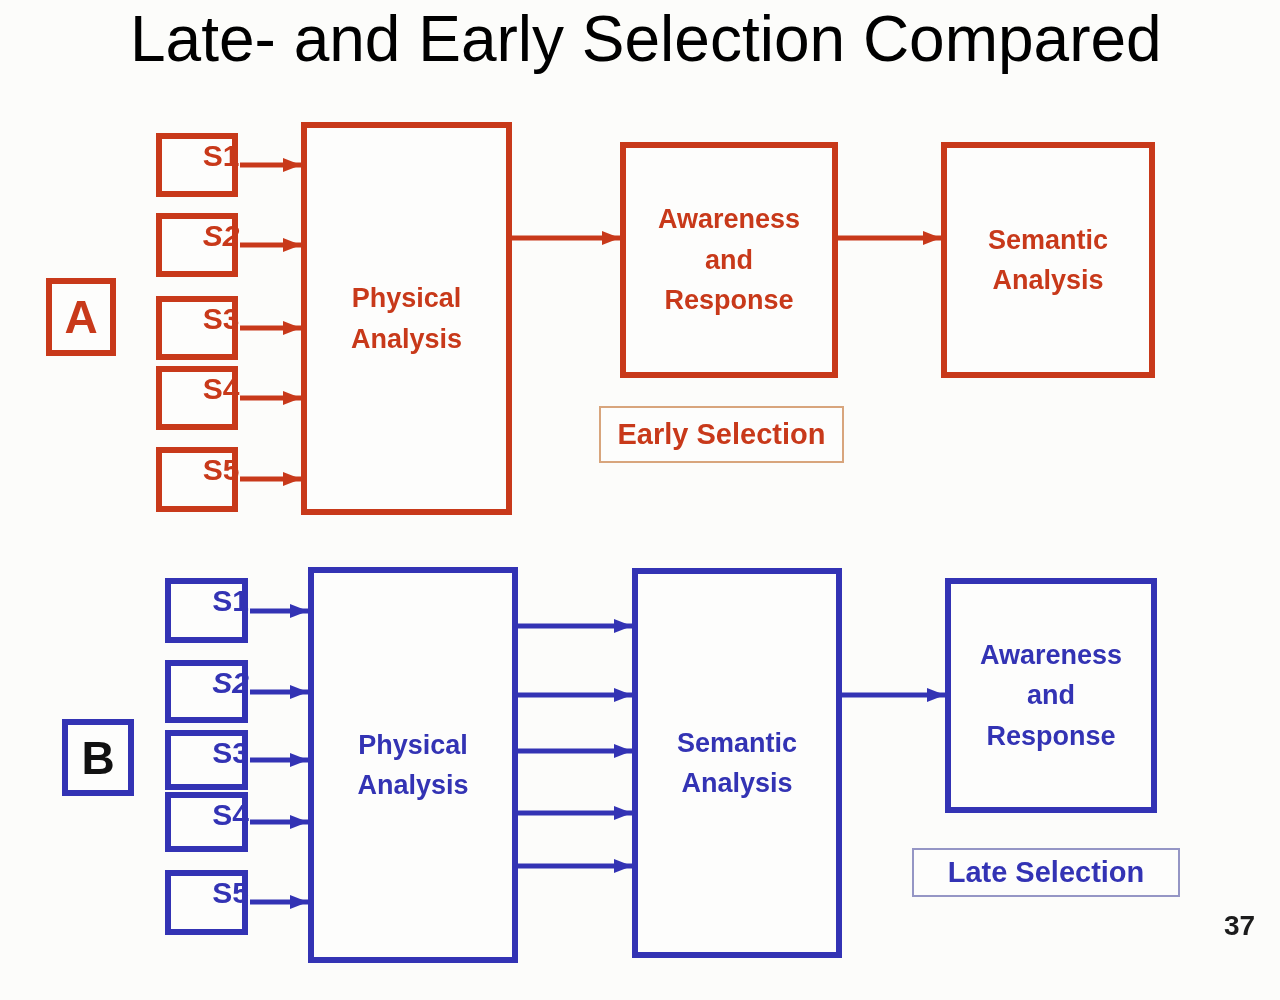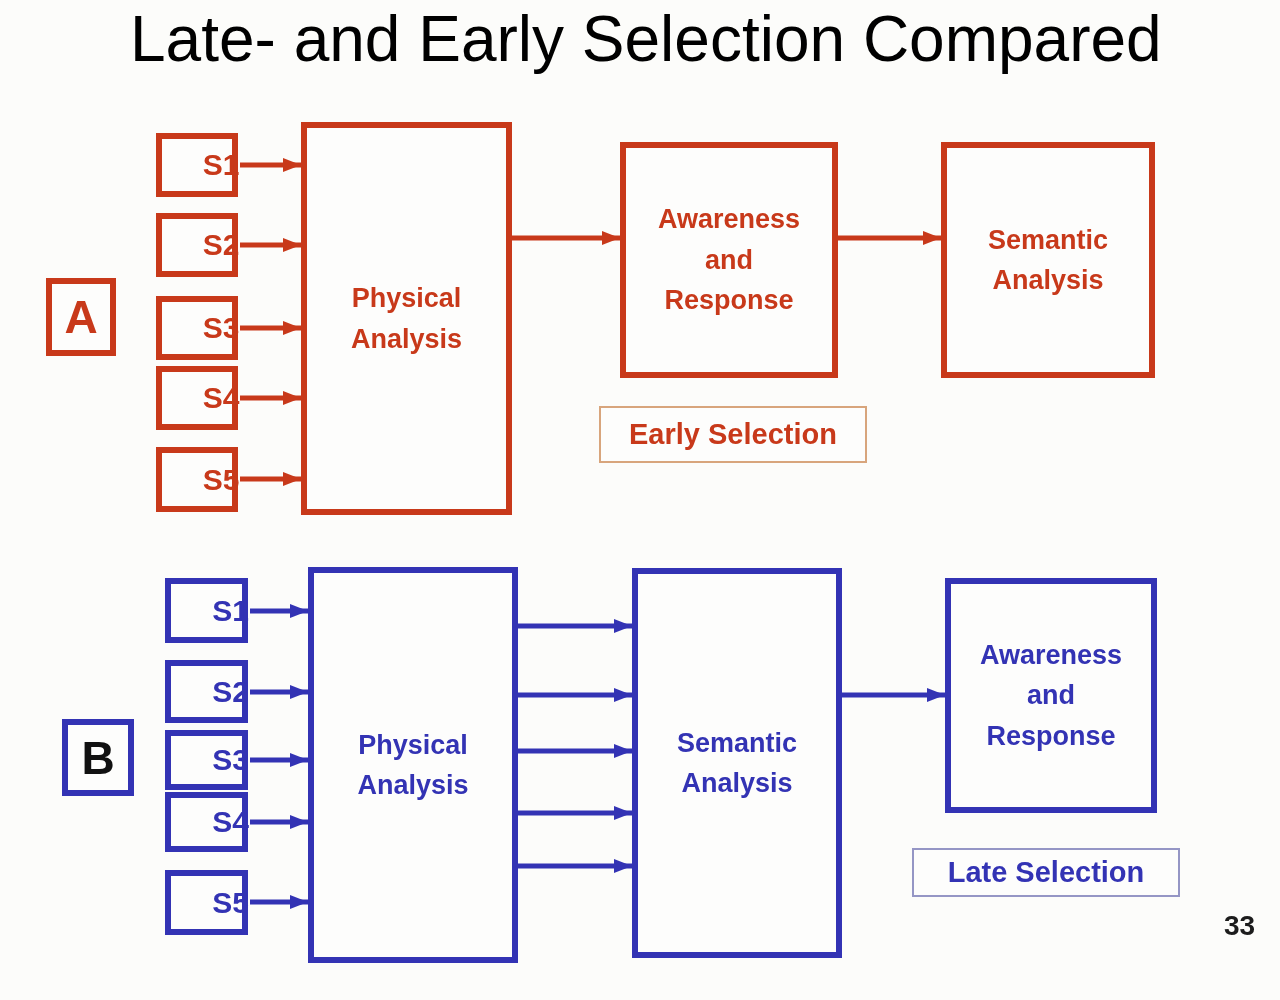--- a/index.html
+++ b/index.html
@@ -15,24 +15,24 @@
     position:absolute;left:130px;top:2px;
     font-size:64px;font-weight:400;color:#000000;
     letter-spacing:0px;white-space:nowrap;
   }
 
   .box{position:absolute;box-sizing:border-box;background:#fdfdfc;z-index:2;}
   .red{border:6px solid #c8391a;color:#c8391a;}
   .blue{border:6px solid #3333b4;color:#3333b4;}
 
   .sbox{
-    display:flex;align-items:center;justify-content:center;
+    display:flex;align-items:flex-start;justify-content:center;
     font-weight:bold;font-size:30px;padding-left:48px;
   }
-  .italic{}
+  .italic{font-style:italic;}
 
   .stage{
     display:flex;align-items:center;justify-content:center;
     text-align:center;font-weight:bold;font-size:27px;line-height:1.5;
   }
   .stage .wrap{display:block;}
 
   .letterbox{
     display:flex;align-items:center;justify-content:center;
     font-weight:bold;font-size:46px;
@@ -56,21 +56,21 @@
   
   .a-label   {left:46px;  top:278px; width:70px;  height:78px;}
   .a-s1      {left:156px; top:133px; width:82px;  height:64px;}
   .a-s2      {left:156px; top:213px; width:82px;  height:64px;}
   .a-s3      {left:156px; top:296px; width:82px;  height:64px;}
   .a-s4      {left:156px; top:366px; width:82px;  height:64px;}
   .a-s5      {left:156px; top:447px; width:82px;  height:65px;}
   .a-physical{left:301px; top:122px; width:211px; height:393px;}
   .a-aware   {left:620px; top:142px; width:218px; height:236px;}
   .a-semantic{left:941px; top:142px; width:214px; height:236px;}
-  .a-early   {position:absolute;left:599px; top:406px; width:268px; height:57px;box-sizing:border-box;}
+  .a-early   {position:absolute;left:599px; top:406px; width:245px; height:57px;box-sizing:border-box;}
 
   
   .b-label   {left:62px;  top:719px; width:72px;  height:77px;}
   .b-s1      {left:165px; top:578px; width:83px;  height:65px;}
   .b-s2      {left:165px; top:660px; width:83px;  height:63px;}
   .b-s3      {left:165px; top:730px; width:83px;  height:60px;}
   .b-s4      {left:165px; top:792px; width:83px;  height:60px;}
   .b-s5      {left:165px; top:870px; width:83px;  height:65px;}
   .b-physical{left:308px; top:567px; width:210px; height:396px;}
   .b-semantic{left:632px; top:568px; width:210px; height:390px;}
@@ -183,15 +183,15 @@
     <span class="wrap" style="width:145px">Semantic Analysis</span>
   </div>
   <div class="box blue stage b-aware">
     <span class="wrap" style="width:170px">Awareness and Response</span>
   </div>
 
   <div class="sel sel-late b-late">
     <span>Late Selection</span>
   </div>
 
-  <div class="pagenum">33</div>
+  <div class="pagenum">37</div>
 
 </div>
 
 </body></html>

